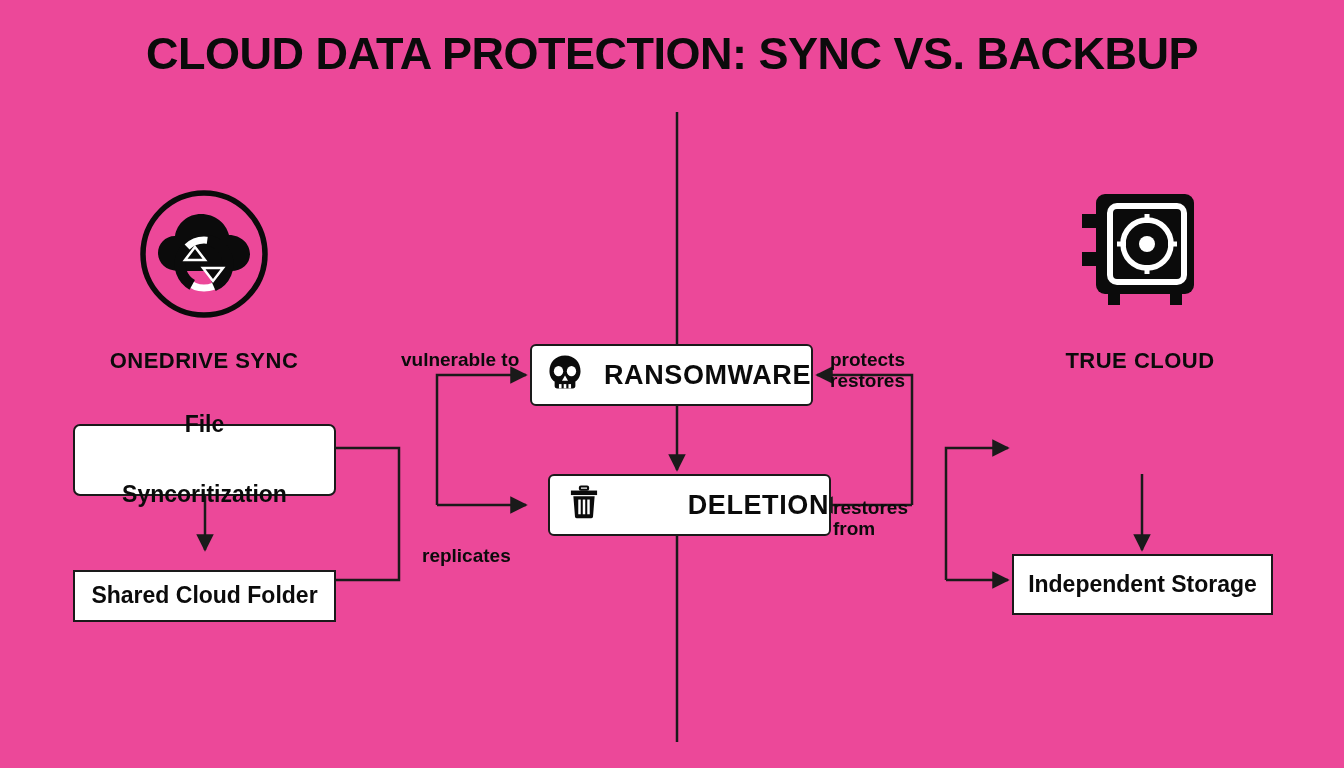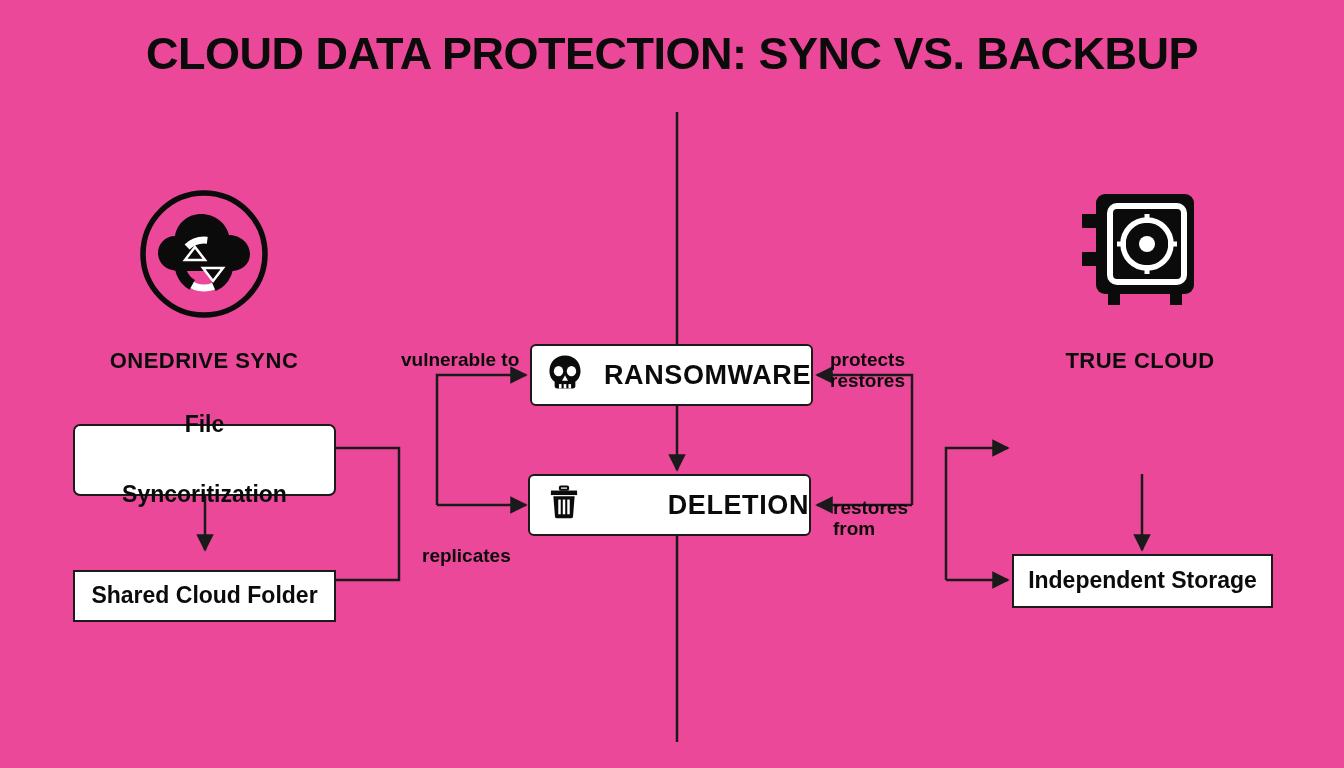--- a/index.html
+++ b/index.html
@@ -82,24 +82,24 @@
   }
   .node.side  { font-size: 23px; }
   .node.focus { font-size: 27px; letter-spacing: 0.6px; justify-content: space-between; border-radius: 6px; }
   .node.focus .node-label { margin-left: 14px; }
 
   
   #node-file-sync      { left: 73px;  top: 424px; width: 263px; height: 72px; border-radius: 7px; }
   #node-shared-folder  { left: 73px;  top: 554px; width: 263px; height: 52px; margin-top: 16px; }
   
   #node-ransomware     { left: 530px; top: 344px; width: 283px; height: 62px; padding-left: 14px; }
-  #node-deletion       { left: 528px; top: 474px; width: 283px; height: 62px; padding-left: 16px; }
+  #node-deletion       { left: 548px; top: 474px; width: 283px; height: 62px; padding-left: 16px; }
   
   #node-pit-copy       { left: 1012px; top: 421px; width: 261px; height: 53px; }
-  #node-independent    { left: 1012px; top: 554px; width: 261px; height: 54px; }
+  #node-independent    { left: 1012px; top: 554px; width: 261px; height: 61px; }
 
   .node .node-label { display: block; }
   .node .node-label .l2 { display: block; margin-top: 44px; }
 
   
   .edge-label {
     position: absolute;
     font-size: 19px;
     font-weight: bold;
     color: #0b0b0b;

